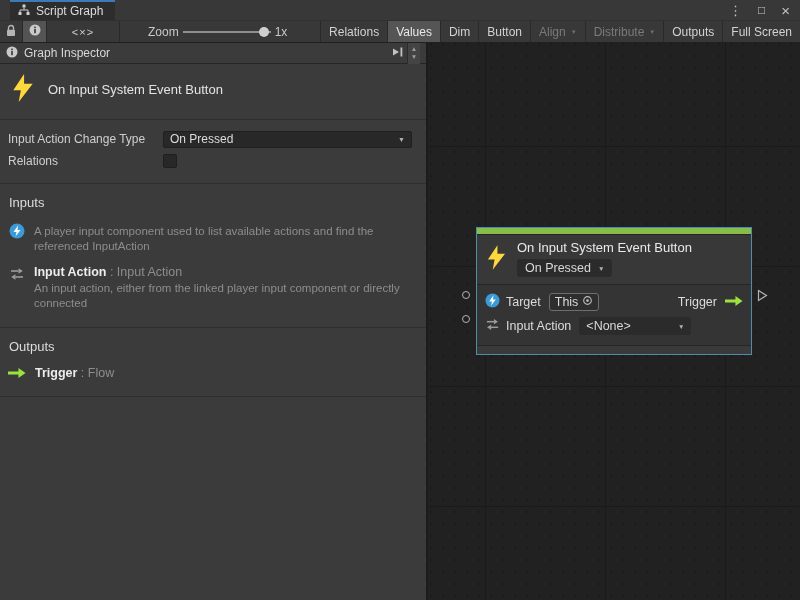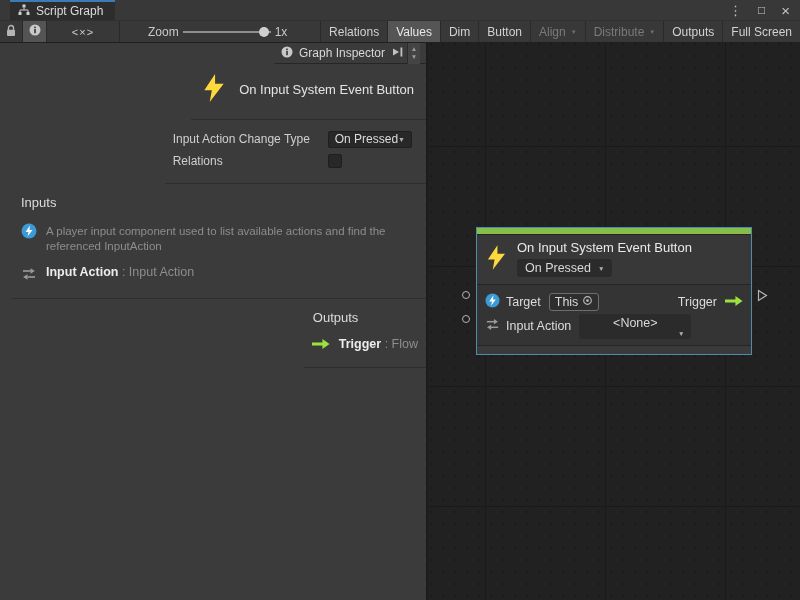--- a/index.html
+++ b/index.html
@@ -33,21 +33,21 @@
   .tbtn.active { background:#555555; color:#e8e8e8; }
   .tbtn.disabled { color:#7a7a7a; }
   .dd-arrow { font-size:6px; margin-left:5px; color:#9a9a9a; }
   .tbtn.disabled .dd-arrow { color:#6f6f6f; }
 
   
   .main { flex:1; display:flex; min-height:0; }
 
   
   .inspector { width:428px; flex:0 0 auto; background:#3b3b3b; border-right:2px solid #1c1c1c;
-               display:flex; flex-direction:column; position:relative;align-items:flex-end; }
+               display:flex; flex-direction:column; position:relative; }
   .insp-header { height:21px; background:#3b3b3b; border-bottom:1px solid #262626; display:flex;
                  align-items:center; gap:6px; padding:0 6px; }
   .insp-header-label { color:#d8d8d8; }
   .insp-header-right { margin-left:auto; display:flex; align-items:center; gap:3px; }
   .scroll-stepper { width:13px; height:21px; background:#444444; border-left:1px solid #2c2c2c;
                     display:flex; flex-direction:column; align-items:center; justify-content:center; }
   .scroll-stepper span { font-size:6.5px; color:#9a9a9a; line-height:1.2; }
 
   .title-section { display:flex; align-items:center; gap:14px; padding:10px 12px 14px 12px;
                    border-bottom:1px solid #2e2e2e; }
@@ -87,21 +87,21 @@
   .node-header-text { display:flex; flex-direction:column; gap:4px; }
   .node-title { font-size:13px; color:#e9e9e9; }
   .chip { display:inline-flex; align-items:center; gap:7px; background:#2b2b2b; border-radius:3px;
           padding:2px 8px; color:#d8d8d8; font-size:12.5px; align-self:flex-start; }
   .chip .dd-arrow { font-size:6.5px; color:#b0b0b0; margin-left:0; }
   .node-body { background:#343434; border-top:1px solid #262626; padding:5px 8px 7px 8px; }
   .node-row { display:flex; align-items:center; gap:6px; height:24px; font-size:12.5px; color:#dcdcdc; }
   .this-chip { display:inline-flex; align-items:center; gap:4px; background:#2e2e2e; border:1px solid #6e6e6e;
                border-radius:3px; padding:1px 5px; color:#d8d8d8; margin-left:2px; }
   .node-dd { display:inline-flex; align-items:center; background:#2b2b2b; border-radius:3px;
-             padding:2px 7px; color:#d8d8d8; width:112px; margin-left:2px;flex-direction:column; }
+             padding:2px 7px; color:#d8d8d8; width:112px; margin-left:2px; }
   .node-dd .dd-arrow { margin-left:auto; font-size:6.5px; color:#b0b0b0; }
   .row-spacer { flex:1; }
   .trigger-label { color:#dcdcdc; margin-right:2px; }
   .node-footer { height:9px; background:#3a3a3a; border-top:1px solid #262626; }
   .port-circle { position:absolute; width:8px; height:8px; border:1px solid #b4b4b4; border-radius:50%; left:-15px; }
   .port-circle.p1 { top:63px; } .port-circle.p2 { top:87px; }
   .port-triangle { position:absolute; right:-17px; top:61px; }
 </style>
 </head>
 <body>
@@ -254,20 +254,21 @@
               <path d="M2,5 H9.5" stroke="#9c9c9c" stroke-width="1.6" fill="none"></path>
               <polygon points="9.5,2.2 13.8,5 9.5,7.8" fill="#9c9c9c"></polygon>
               <path d="M14,11 H6.5" stroke="#9c9c9c" stroke-width="1.6" fill="none"></path>
               <polygon points="6.5,8.2 2.2,11 6.5,13.8" fill="#9c9c9c"></polygon>
             </svg>
           </span>
           <div>
             <div>
               <span class="port-name">Input Action</span><span class="port-type"> : </span><span class="port-type">Input Action</span>
             </div>
+            <div class="port-desc">An input action, either from the linked player input component or directly connected</div>
           </div>
         </div>
       </div>
 
       <div class="ports-section">
         <div class="section-header">Outputs</div>
         <div class="port-row">
           <span class="port-icon-col">
             <svg width="18" height="12" viewBox="0 0 19 12">
               <rect x="0" y="4.4" width="12" height="3.2" fill="#9BE23E"></rect>

